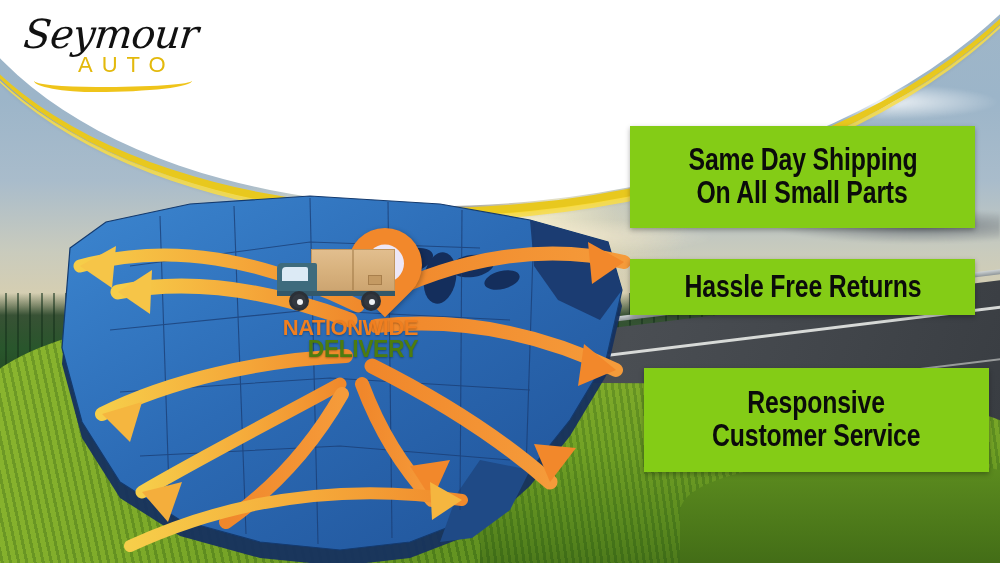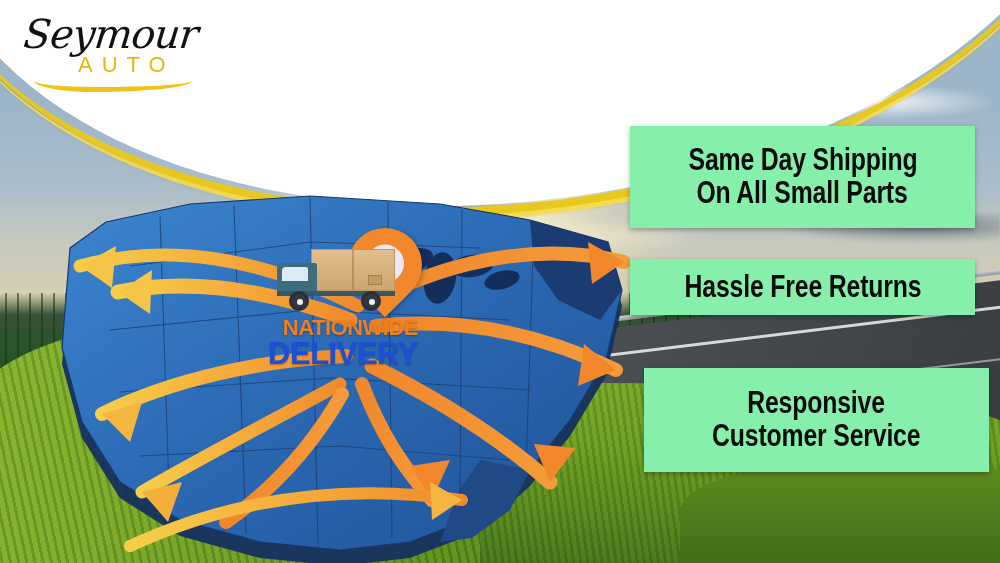--- a/index.html
+++ b/index.html
@@ -196,30 +196,30 @@
     line-height:.94;
   }
   .nd-1{
     font-family:"Liberation Sans", sans-serif;
     font-weight:bold;font-size:22px;color:#F07F20;
     letter-spacing:-.5px;
     text-shadow:0 1px 2px rgba(0,0,0,.3);
   }
   .nd-2{
     font-family:"Liberation Sans", sans-serif;
-    font-weight:bold;font-size:31px;color:#1d4ed8;
+    font-weight:bold;font-size:23px;color:#4d7c0f;
     letter-spacing:-.5px;
     text-shadow:0 1px 2px rgba(0,0,0,.3);
   }
 
   
   .boxes{position:absolute;left:630px;top:0;width:348px;height:563px;}
   .cbox{
     position:absolute;left:0;width:345px;
-    background:#86efac;
+    background:#84cc16;
     display:flex;flex-direction:column;
     align-items:center;justify-content:center;
     box-shadow:0 2px 5px rgba(0,0,0,.30);
   }
   .cbox.b1{top:126px;height:102px;}
   .cbox.b2{top:259px;height:56px;}
   .cbox.b3{top:368px;height:104px;margin-left:14px;}
   .cline{
     font-family:"Liberation Sans", sans-serif;
     font-weight:bold;

